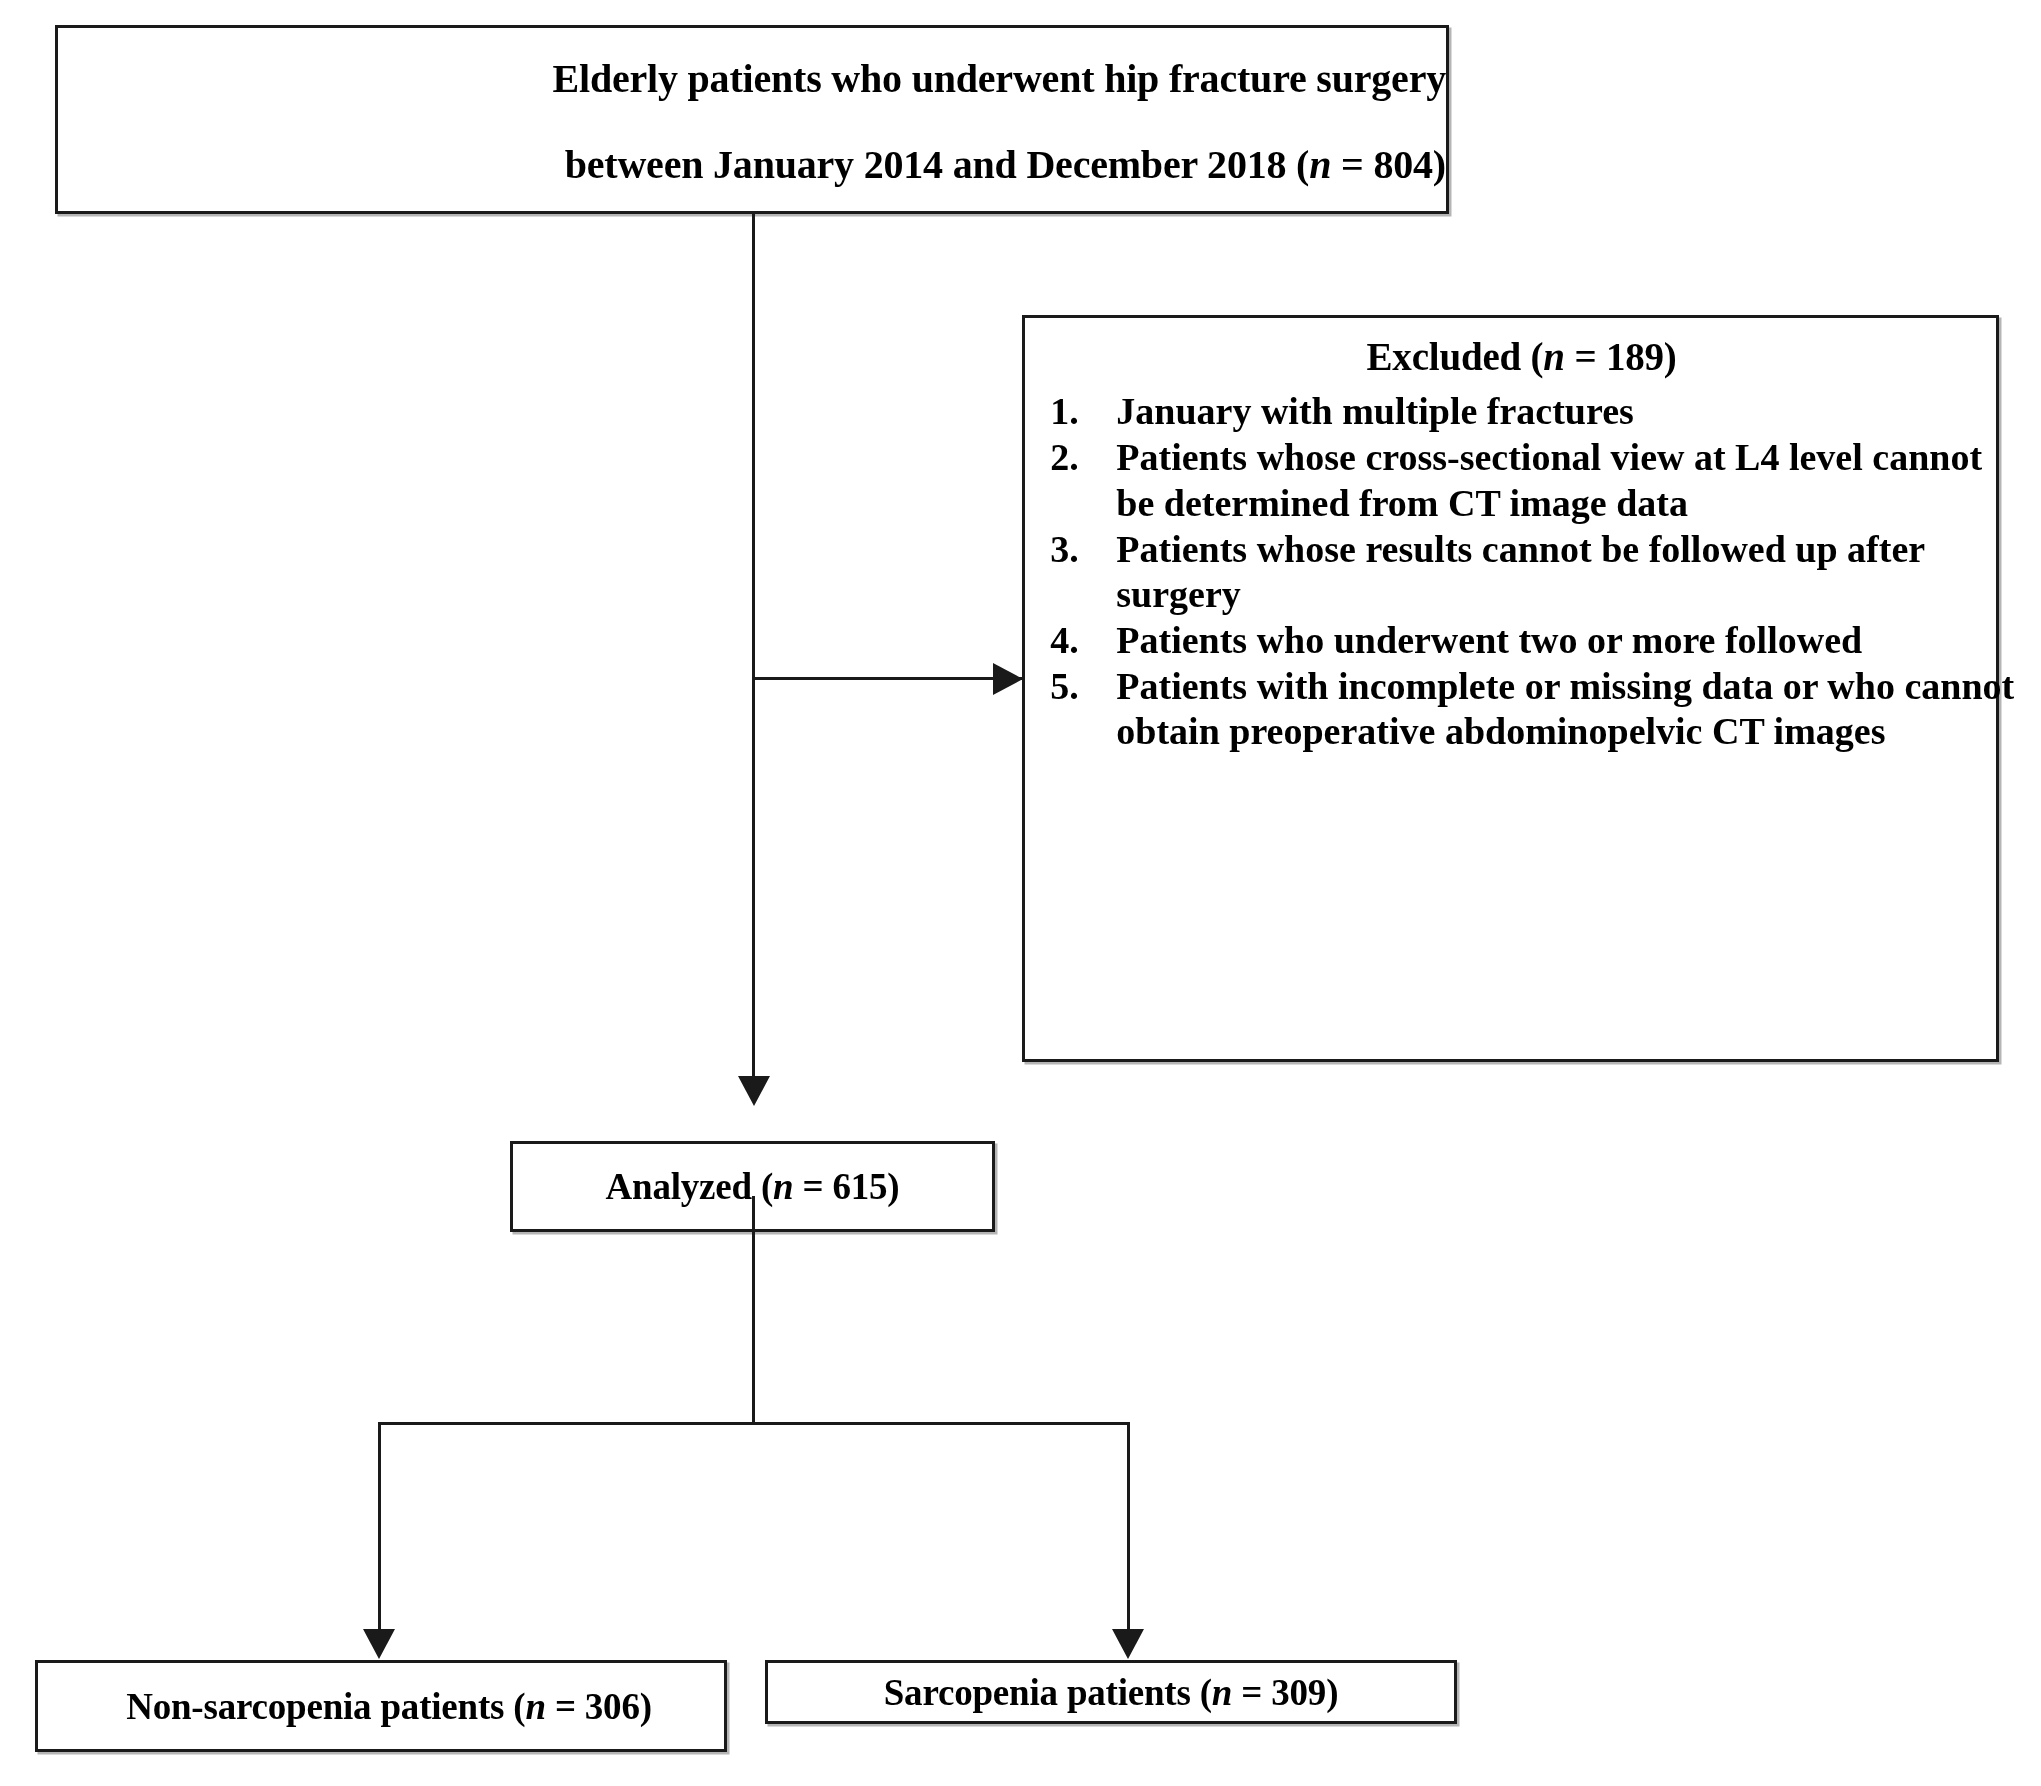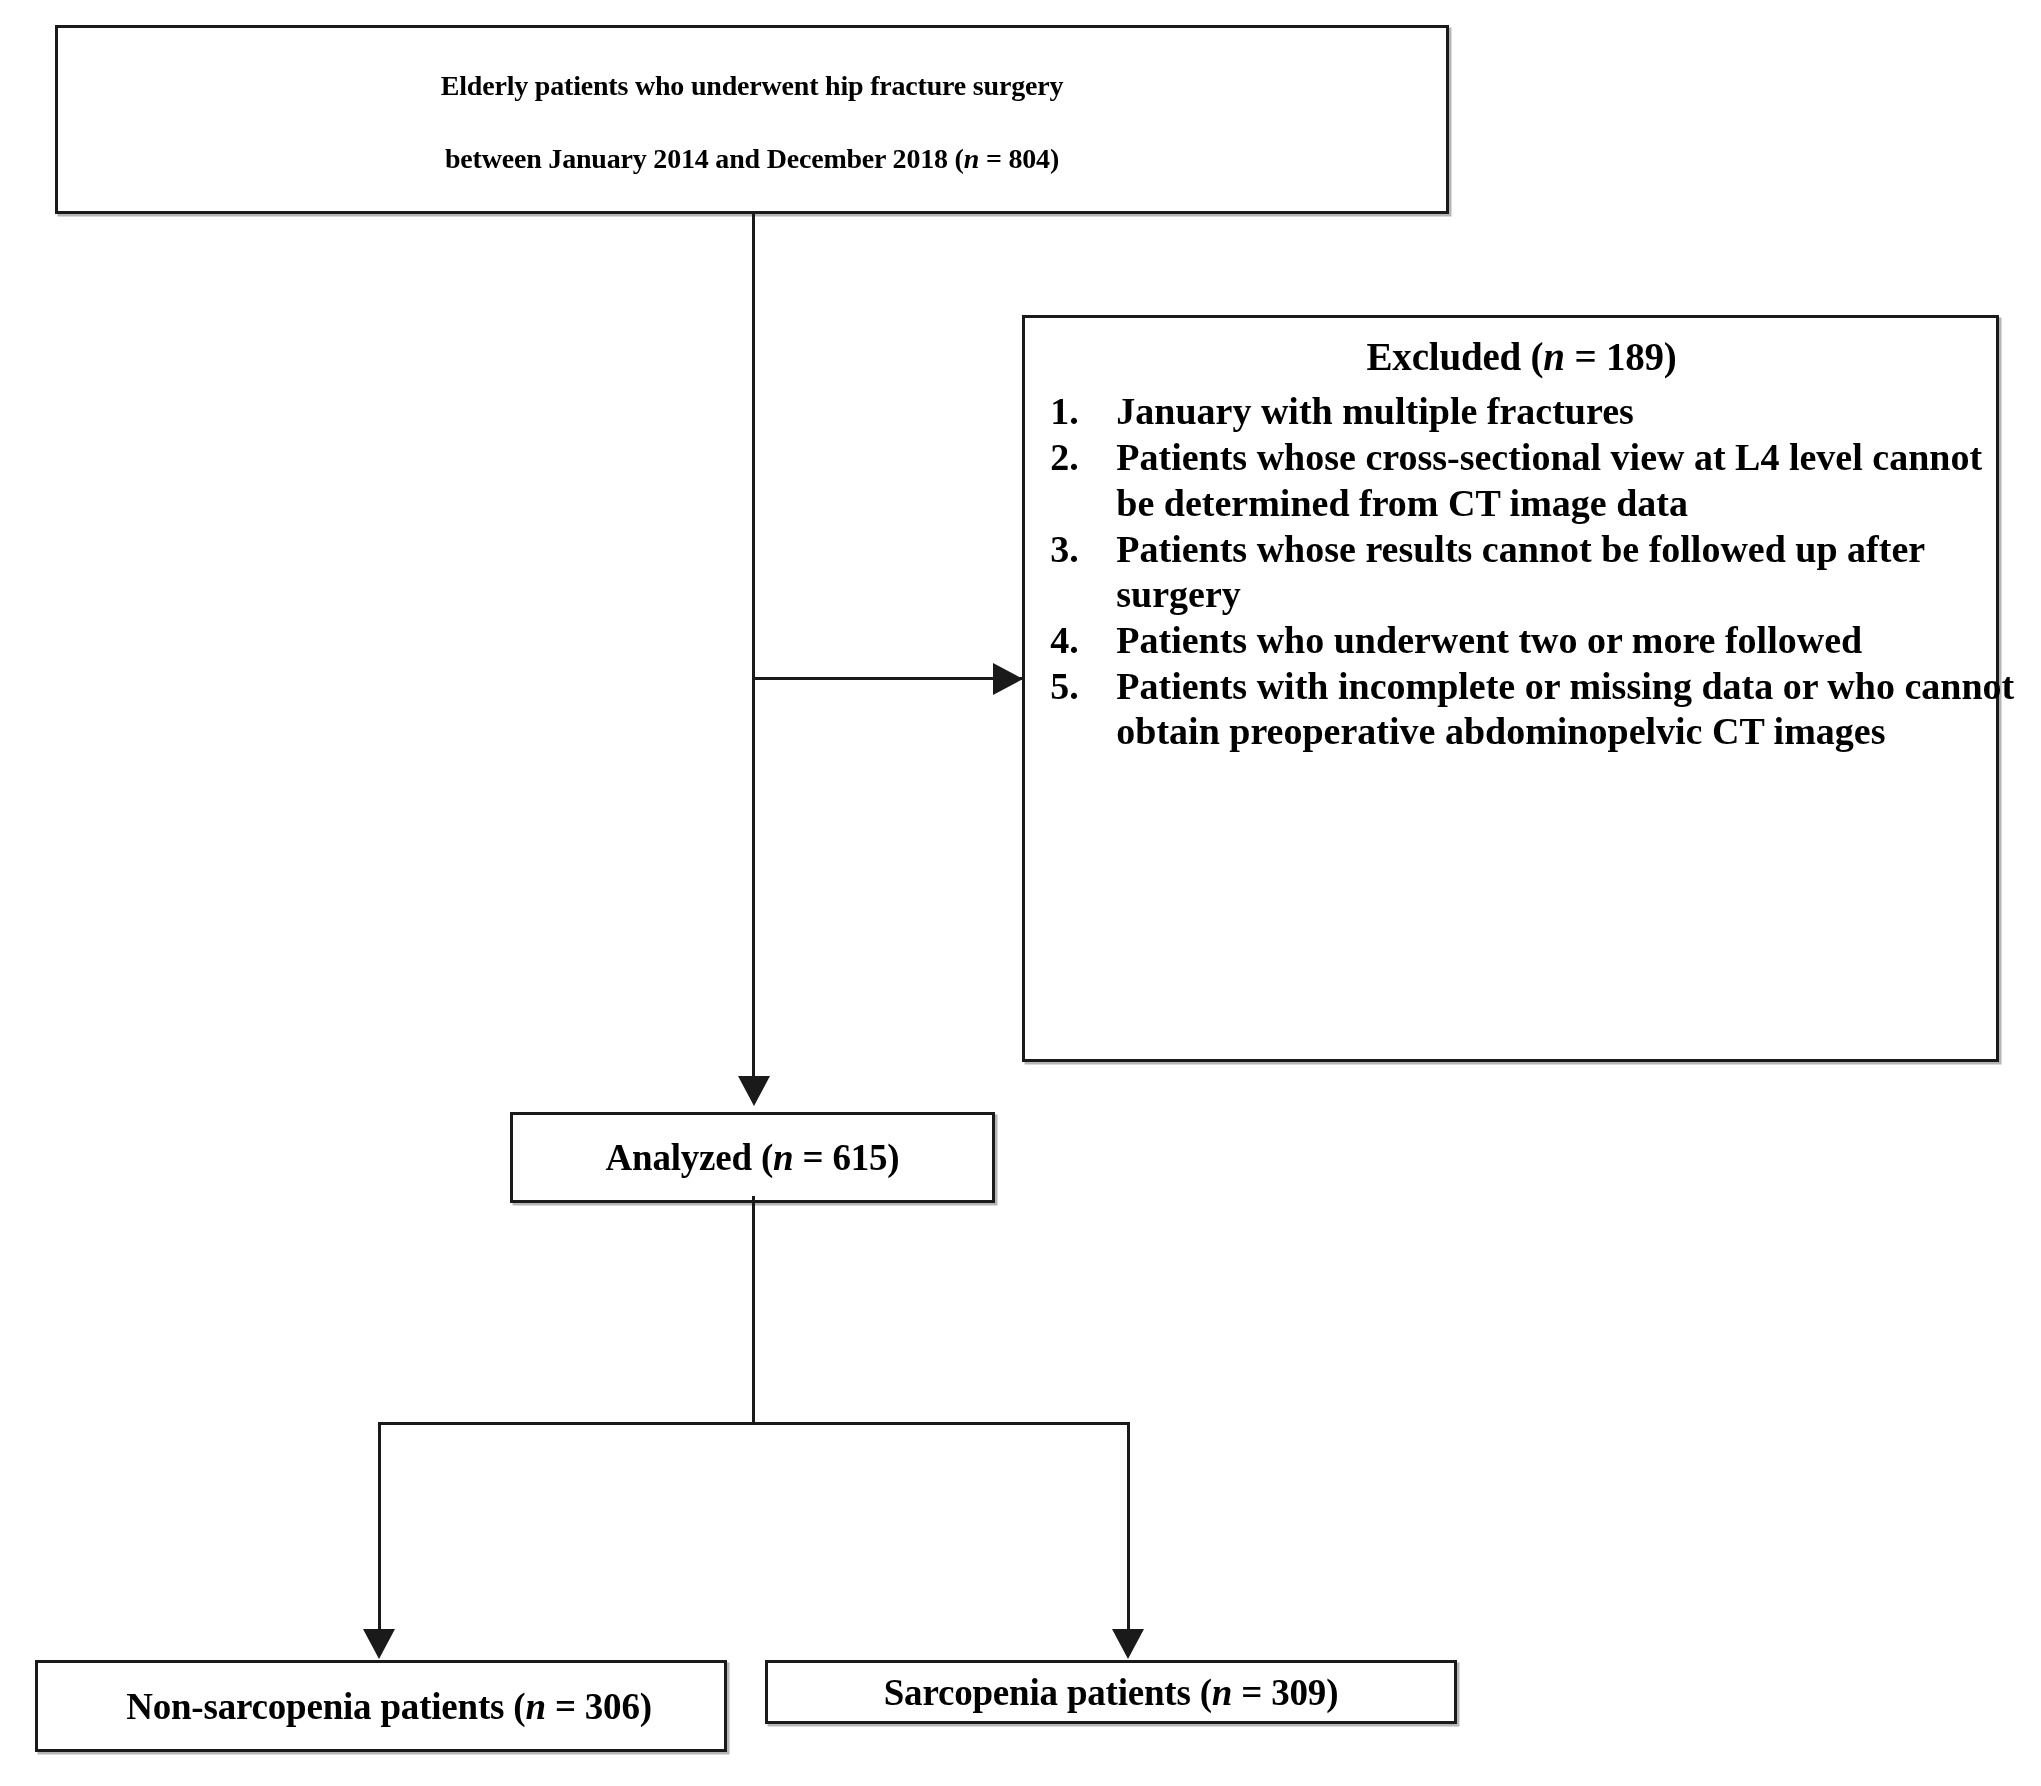--- a/index.html
+++ b/index.html
@@ -41,22 +41,22 @@
     letter-spacing: -0.2px;
   }
   .ital { font-style: italic; }
 
   
   #box-top {
     left: 55px; top: 25px;
     width: 1394px; height: 189px;
   }
   #box-top .line {
-    text-align: center;
-    font-size: 28px;
+    text-align: right;
+    font-size: 40px;
     line-height: 1.05;
   }
   #box-top .line1 { margin-top: 5px; }
   #box-top .line2 { margin-top: 44px; }
 
   
   #box-excluded {
     left: 1022px; top: 315px;
     width: 977px; height: 747px;
   }
@@ -87,21 +87,21 @@
   #box-excluded ol.ex-list li .num {
     position: absolute;
     left: 0;
     top: 0;
     font-weight: bold;
     width: 52px;
   }
 
   
   #box-analyzed {
-    left: 510px; top: 1112px;
+    left: 510px; top: 1141px;
     width: 485px; height: 91px;
   }
   #box-analyzed .line {
     text-align: center;
     font-size: 37px;
     line-height: 1;
   }
 
   
   #box-nonsarc {

